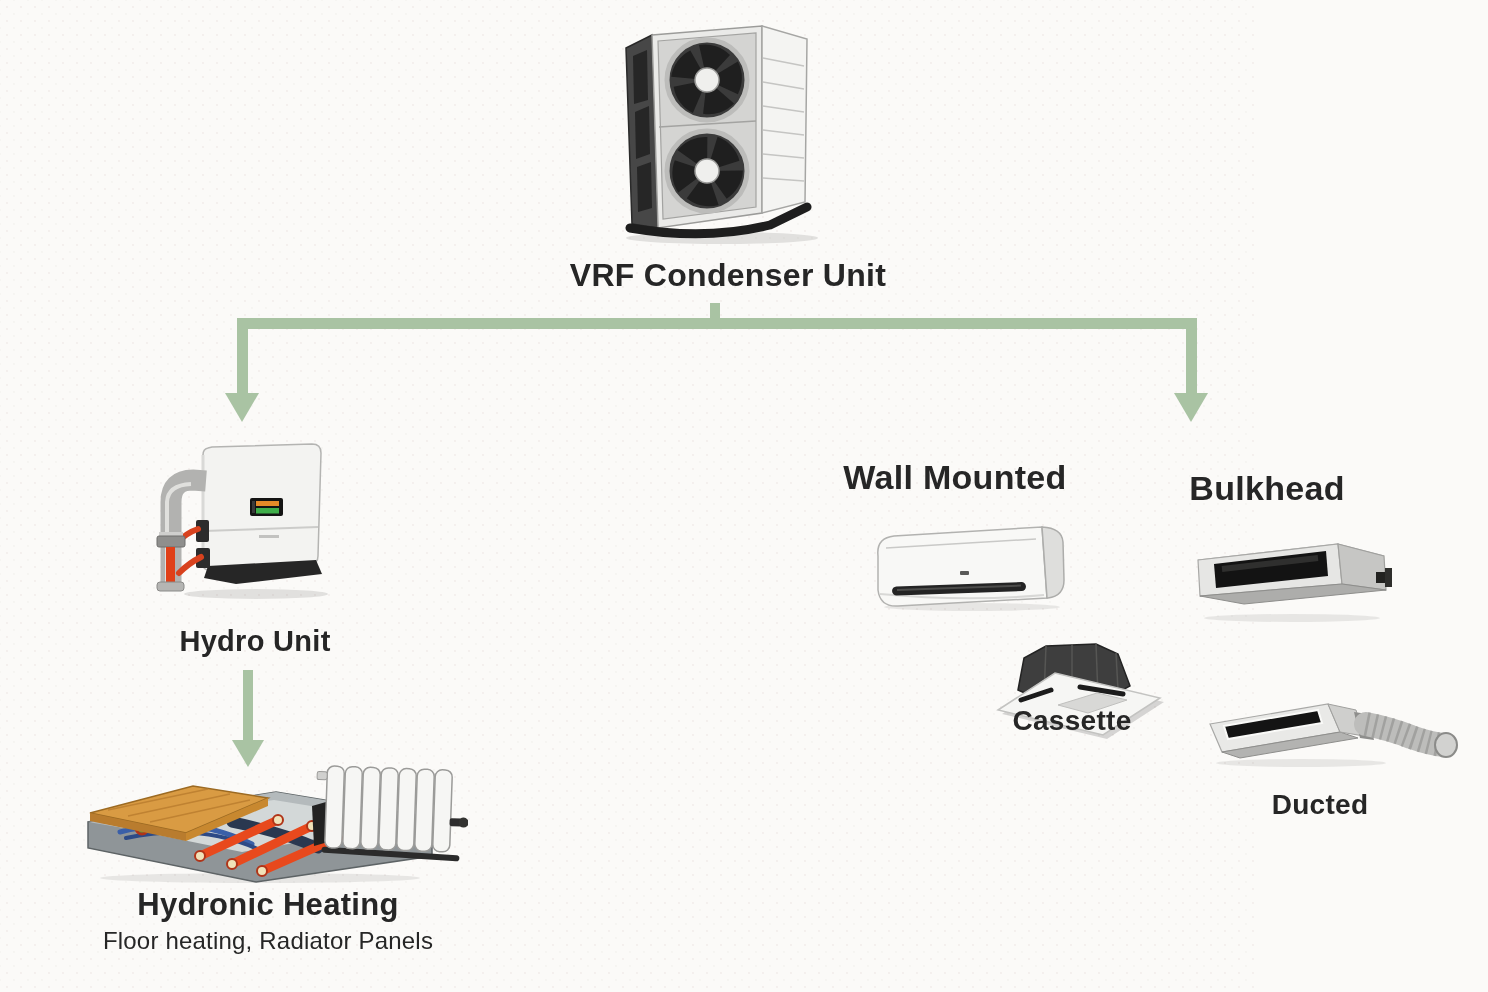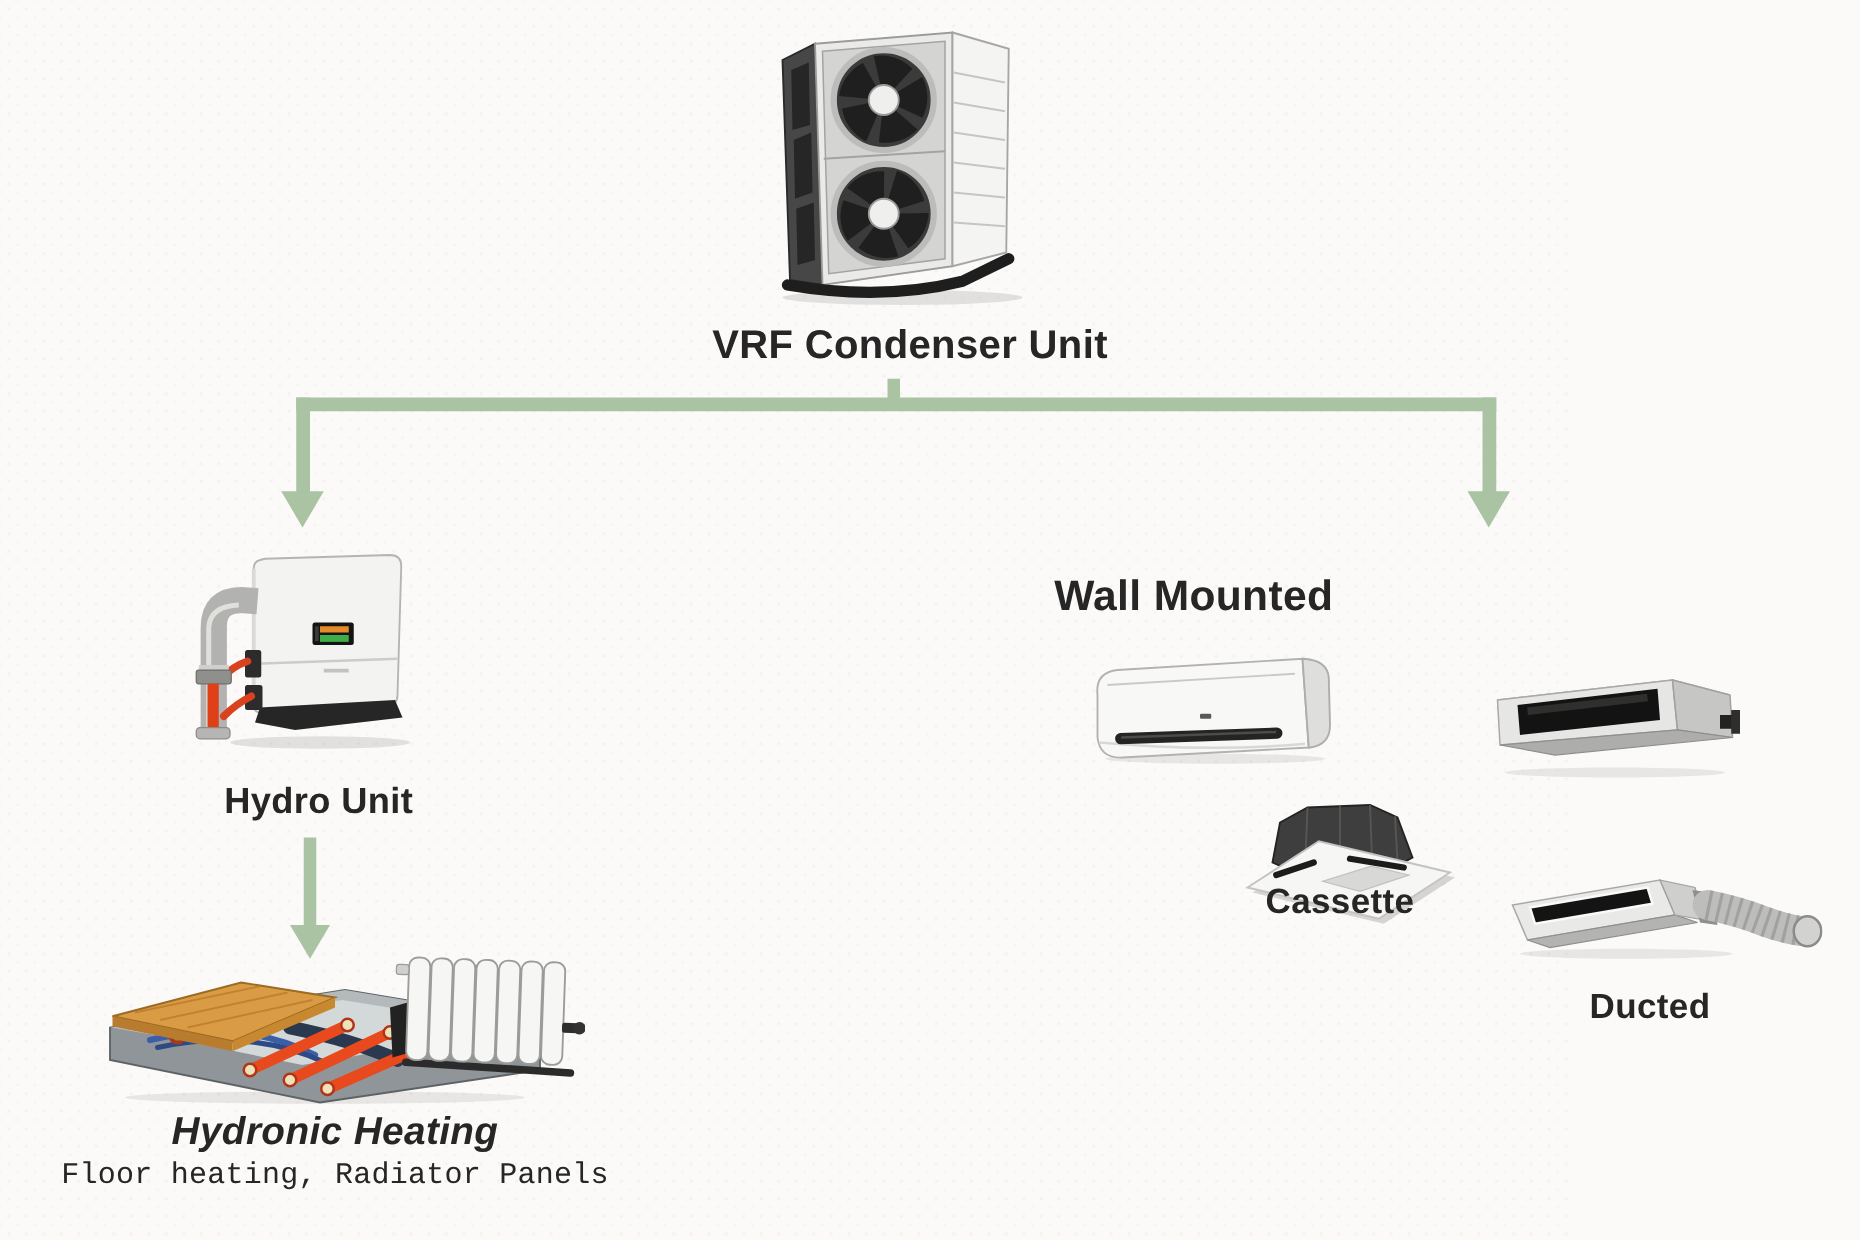--- a/index.html
+++ b/index.html
@@ -25,21 +25,21 @@
     background-position:0 0,7px 7px;
   }
   .lbl{
     position:absolute;
     text-align:center;
     color:var(--ink);
     font-weight:700;
     letter-spacing:.3px;
     line-height:1.1;
   }
-  .sub{font-weight:400;letter-spacing:.2px;font-family:Liberation Mono, monospace;}
+  .sub{font-weight:400;letter-spacing:.2px;}
   .icon{position:absolute;}
   .icon svg{display:block;width:100%;height:100%;}
   .conn{position:absolute;background:var(--accent);}
   .arrowhead{
     position:absolute;width:0;height:0;
     border-left:17px solid transparent;
     border-right:17px solid transparent;
     border-top:29px solid var(--accent);
   }
   .arrowhead.small{
@@ -216,21 +216,21 @@
           <rect x="318" y="8" width="17" height="82" rx="7"></rect>
           <rect x="336" y="8" width="17" height="82" rx="7"></rect>
           <rect x="354" y="8" width="17" height="82" rx="7"></rect>
         </g>
         <rect x="236" y="14" width="10" height="8" rx="2" fill="#d0d0ce" stroke="#9b9b99"></rect>
         <rect x="370" y="56" width="14" height="8" rx="2" fill="#2e2e2e"></rect>
         <circle cx="384" cy="60" r="5" fill="#333331"></circle>
       </g>
     </svg>
   </div>
-  <div class="lbl" style="left:68px;top:888px;width:400px;font-size:31px;font-style:italic;">Hydronic Heating</div>
+  <div class="lbl" style="left:68px;top:888px;width:400px;font-size:31px;">Hydronic Heating</div>
   <div class="lbl sub" style="left:43px;top:928px;width:450px;font-size:24px;">Floor heating, Radiator Panels</div>
 
   <div class="lbl" style="left:805px;top:459px;width:300px;font-size:34px;">Wall Mounted</div>
   <div class="icon" style="left:866px;top:518px;width:212px;height:94px;">
     <svg viewBox="0 0 212 94" xmlns="http://www.w3.org/2000/svg">
       <ellipse cx="106" cy="89" rx="88" ry="4" fill="rgba(0,0,0,0.08)"></ellipse>
 
       <path d="M12,38 Q10,20 28,18 L176,9 L181,80 L32,88 Q14,89 12,72 Z" fill="#f8f8f6" stroke="#b2b2b0" stroke-width="1.5"></path>
 
       <path d="M176,9 Q196,10 197,24 L198,62 Q198,78 182,80 L181,80 Z" fill="#dededc" stroke="#adadab" stroke-width="1.5"></path>
@@ -239,20 +239,21 @@
 
       <rect x="94" y="53" width="9" height="4" rx="1" fill="#5a5a58"></rect>
 
       <g transform="rotate(-2 100 70)">
         <rect x="26" y="66" width="134" height="9" rx="4.5" fill="#242424"></rect>
         <rect x="31" y="68.5" width="124" height="2" fill="#4c4c4a"></rect>
       </g>
     </svg>
   </div>
 
+  <div class="lbl" style="left:1117px;top:470px;width:300px;font-size:34px;">Bulkhead</div>
   <div class="icon" style="left:1190px;top:538px;width:208px;height:86px;">
     <svg viewBox="0 0 208 86" xmlns="http://www.w3.org/2000/svg">
       <ellipse cx="102" cy="80" rx="88" ry="4" fill="rgba(0,0,0,0.08)"></ellipse>
 
       <polygon points="8,22 148,6 194,18 56,36" fill="#f1f1ef" stroke="#b0b0ae" stroke-width="1.2"></polygon>
 
       <polygon points="8,22 148,6 152,46 10,58" fill="#e6e6e4" stroke="#a8a8a6" stroke-width="1.2"></polygon>
 
       <polygon points="24,26 136,13 138,38 26,50" fill="#131313"></polygon>
       <path d="M32,31 L128,20" stroke="#3c3c3a" stroke-width="6" opacity="0.7"></path>

